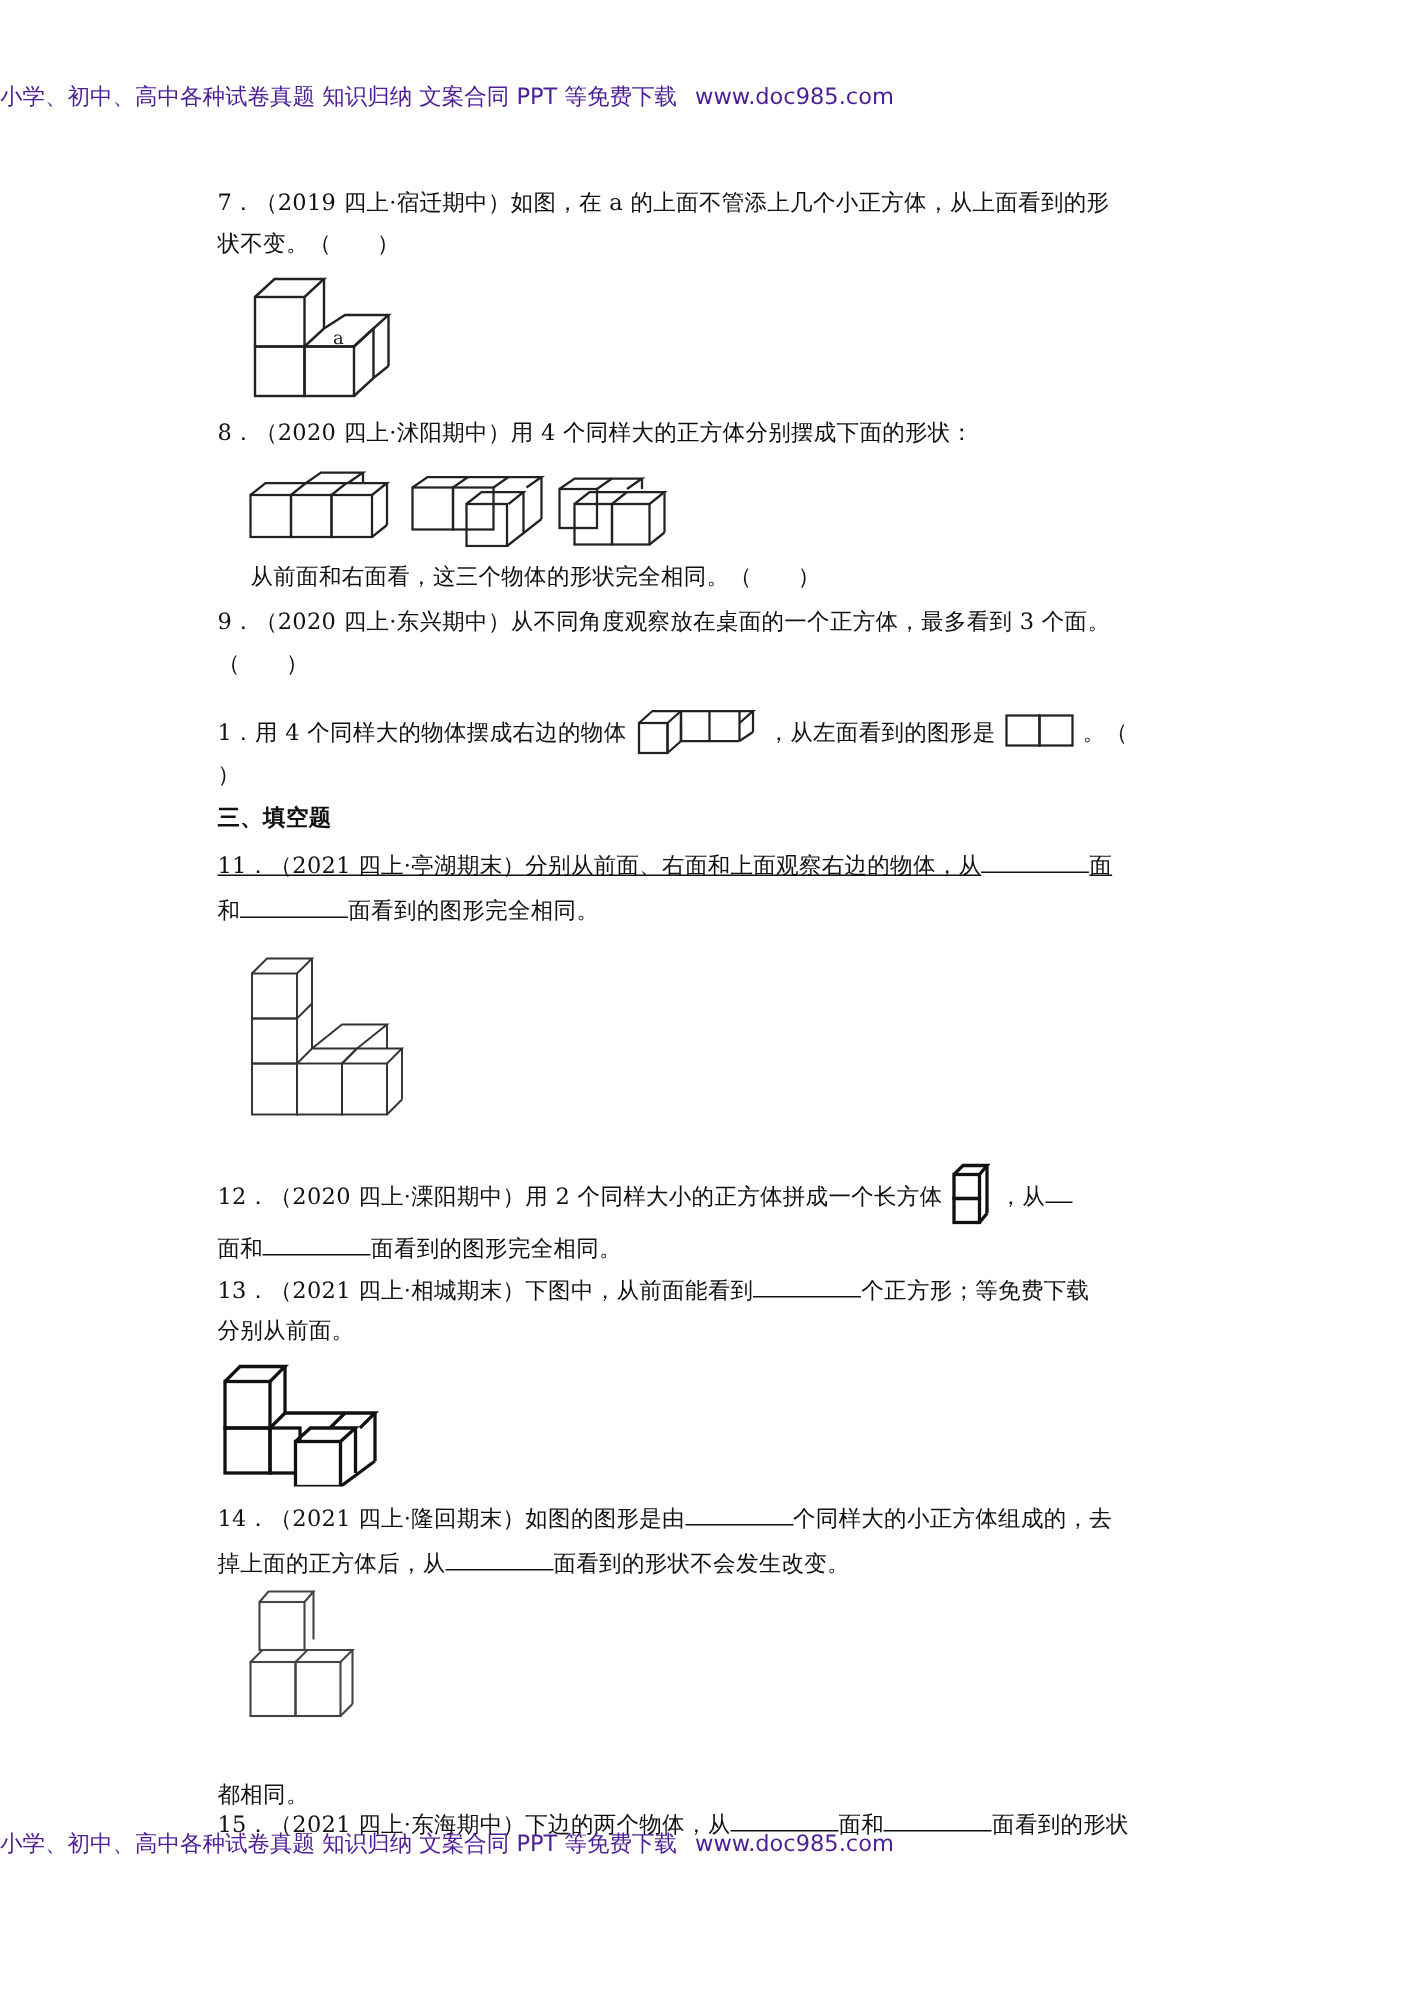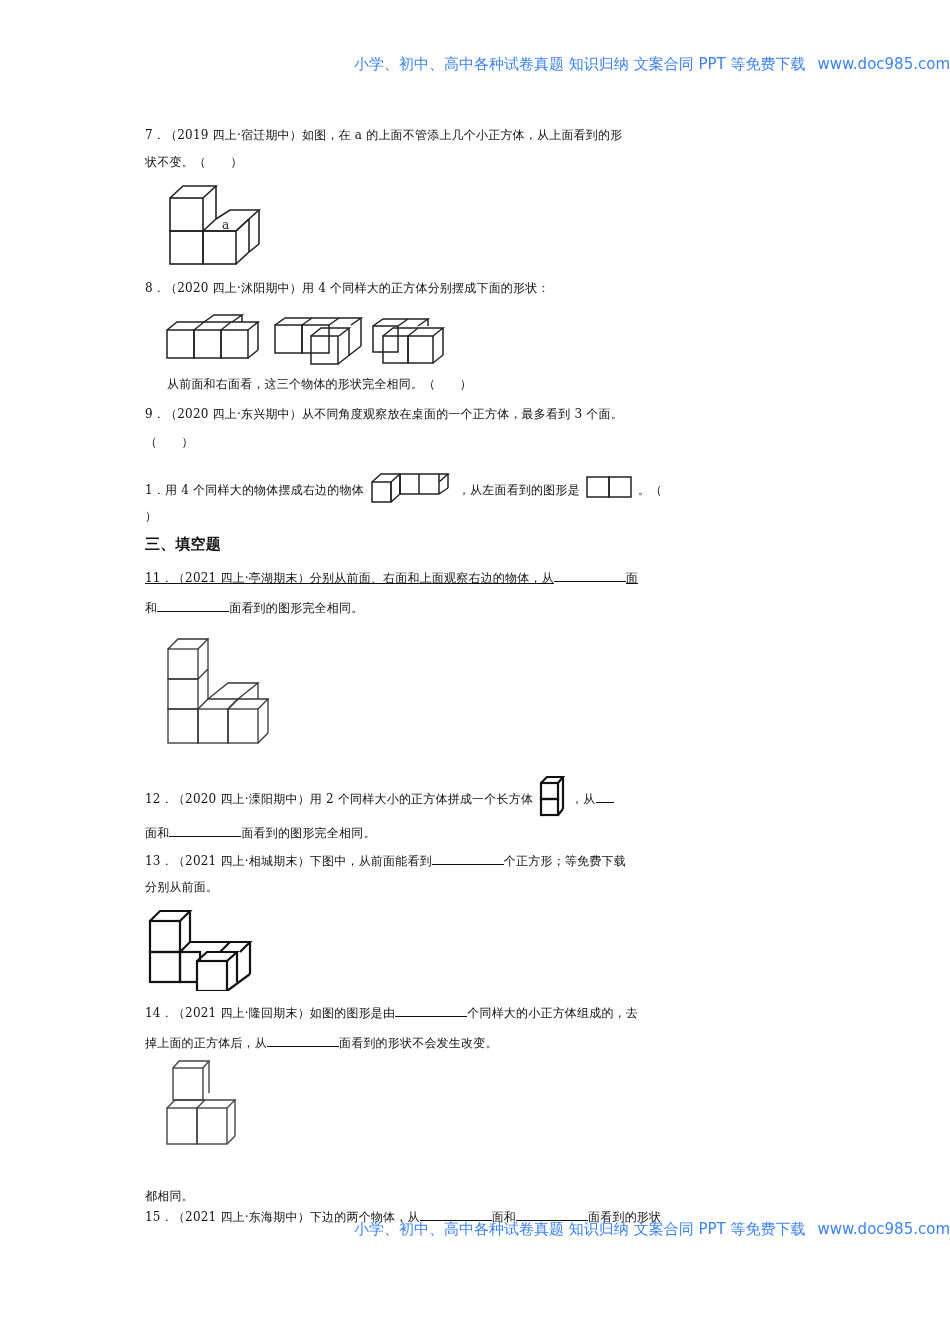--- a/index.html
+++ b/index.html
@@ -1,23 +1,23 @@
 <!DOCTYPE html>
 <html><head>
 <meta charset="utf-8">
 <style>
   html, body { margin: 0; padding: 0; background: #ffffff; }
   body { width: 950px; height: 1344px; position: relative; overflow: hidden;
          font-family: "DejaVu Serif", "Liberation Serif", serif; color: #111; }
-  .banner { position: absolute; left: 0; width: 950px; text-align: right;
-            font-family: "DejaVu Sans", "Liberation Sans", sans-serif; font-size: 15px; color: #3b82f6; }
+  .banner { position: absolute; left: 0; width: 950px; text-align: left;
+            font-family: "DejaVu Sans", "Liberation Sans", sans-serif; font-size: 15px; color: #4c1d95; }
   .banner .url { margin-left: 12px; }
-  .line { position: absolute; left: 145px; font-size: 12px; line-height: 20px; white-space: nowrap; letter-spacing: 0.2px; }
+  .line { position: absolute; left: 145px; font-size: 15px; line-height: 20px; white-space: nowrap; letter-spacing: 0.2px; }
   .indent { left: 167px; }
-  .heading { font-family: Liberation Mono, monospace; font-weight: bold; font-size: 15px; }
+  .heading { font-family: Liberation Sans, sans-serif; font-weight: bold; font-size: 15px; }
   .blank { display: inline-block; border-bottom: 1px solid #111; height: 16px; vertical-align: baseline; }
   .blank.long { width: 72px; }
   .blank.short { width: 18px; }
   .fig { position: absolute; }
   .fig svg { display: block; }
   .inline-fig { display: inline-block; vertical-align: middle; margin: 0 6px; }
 </style>
 </head>
 <body>
 

